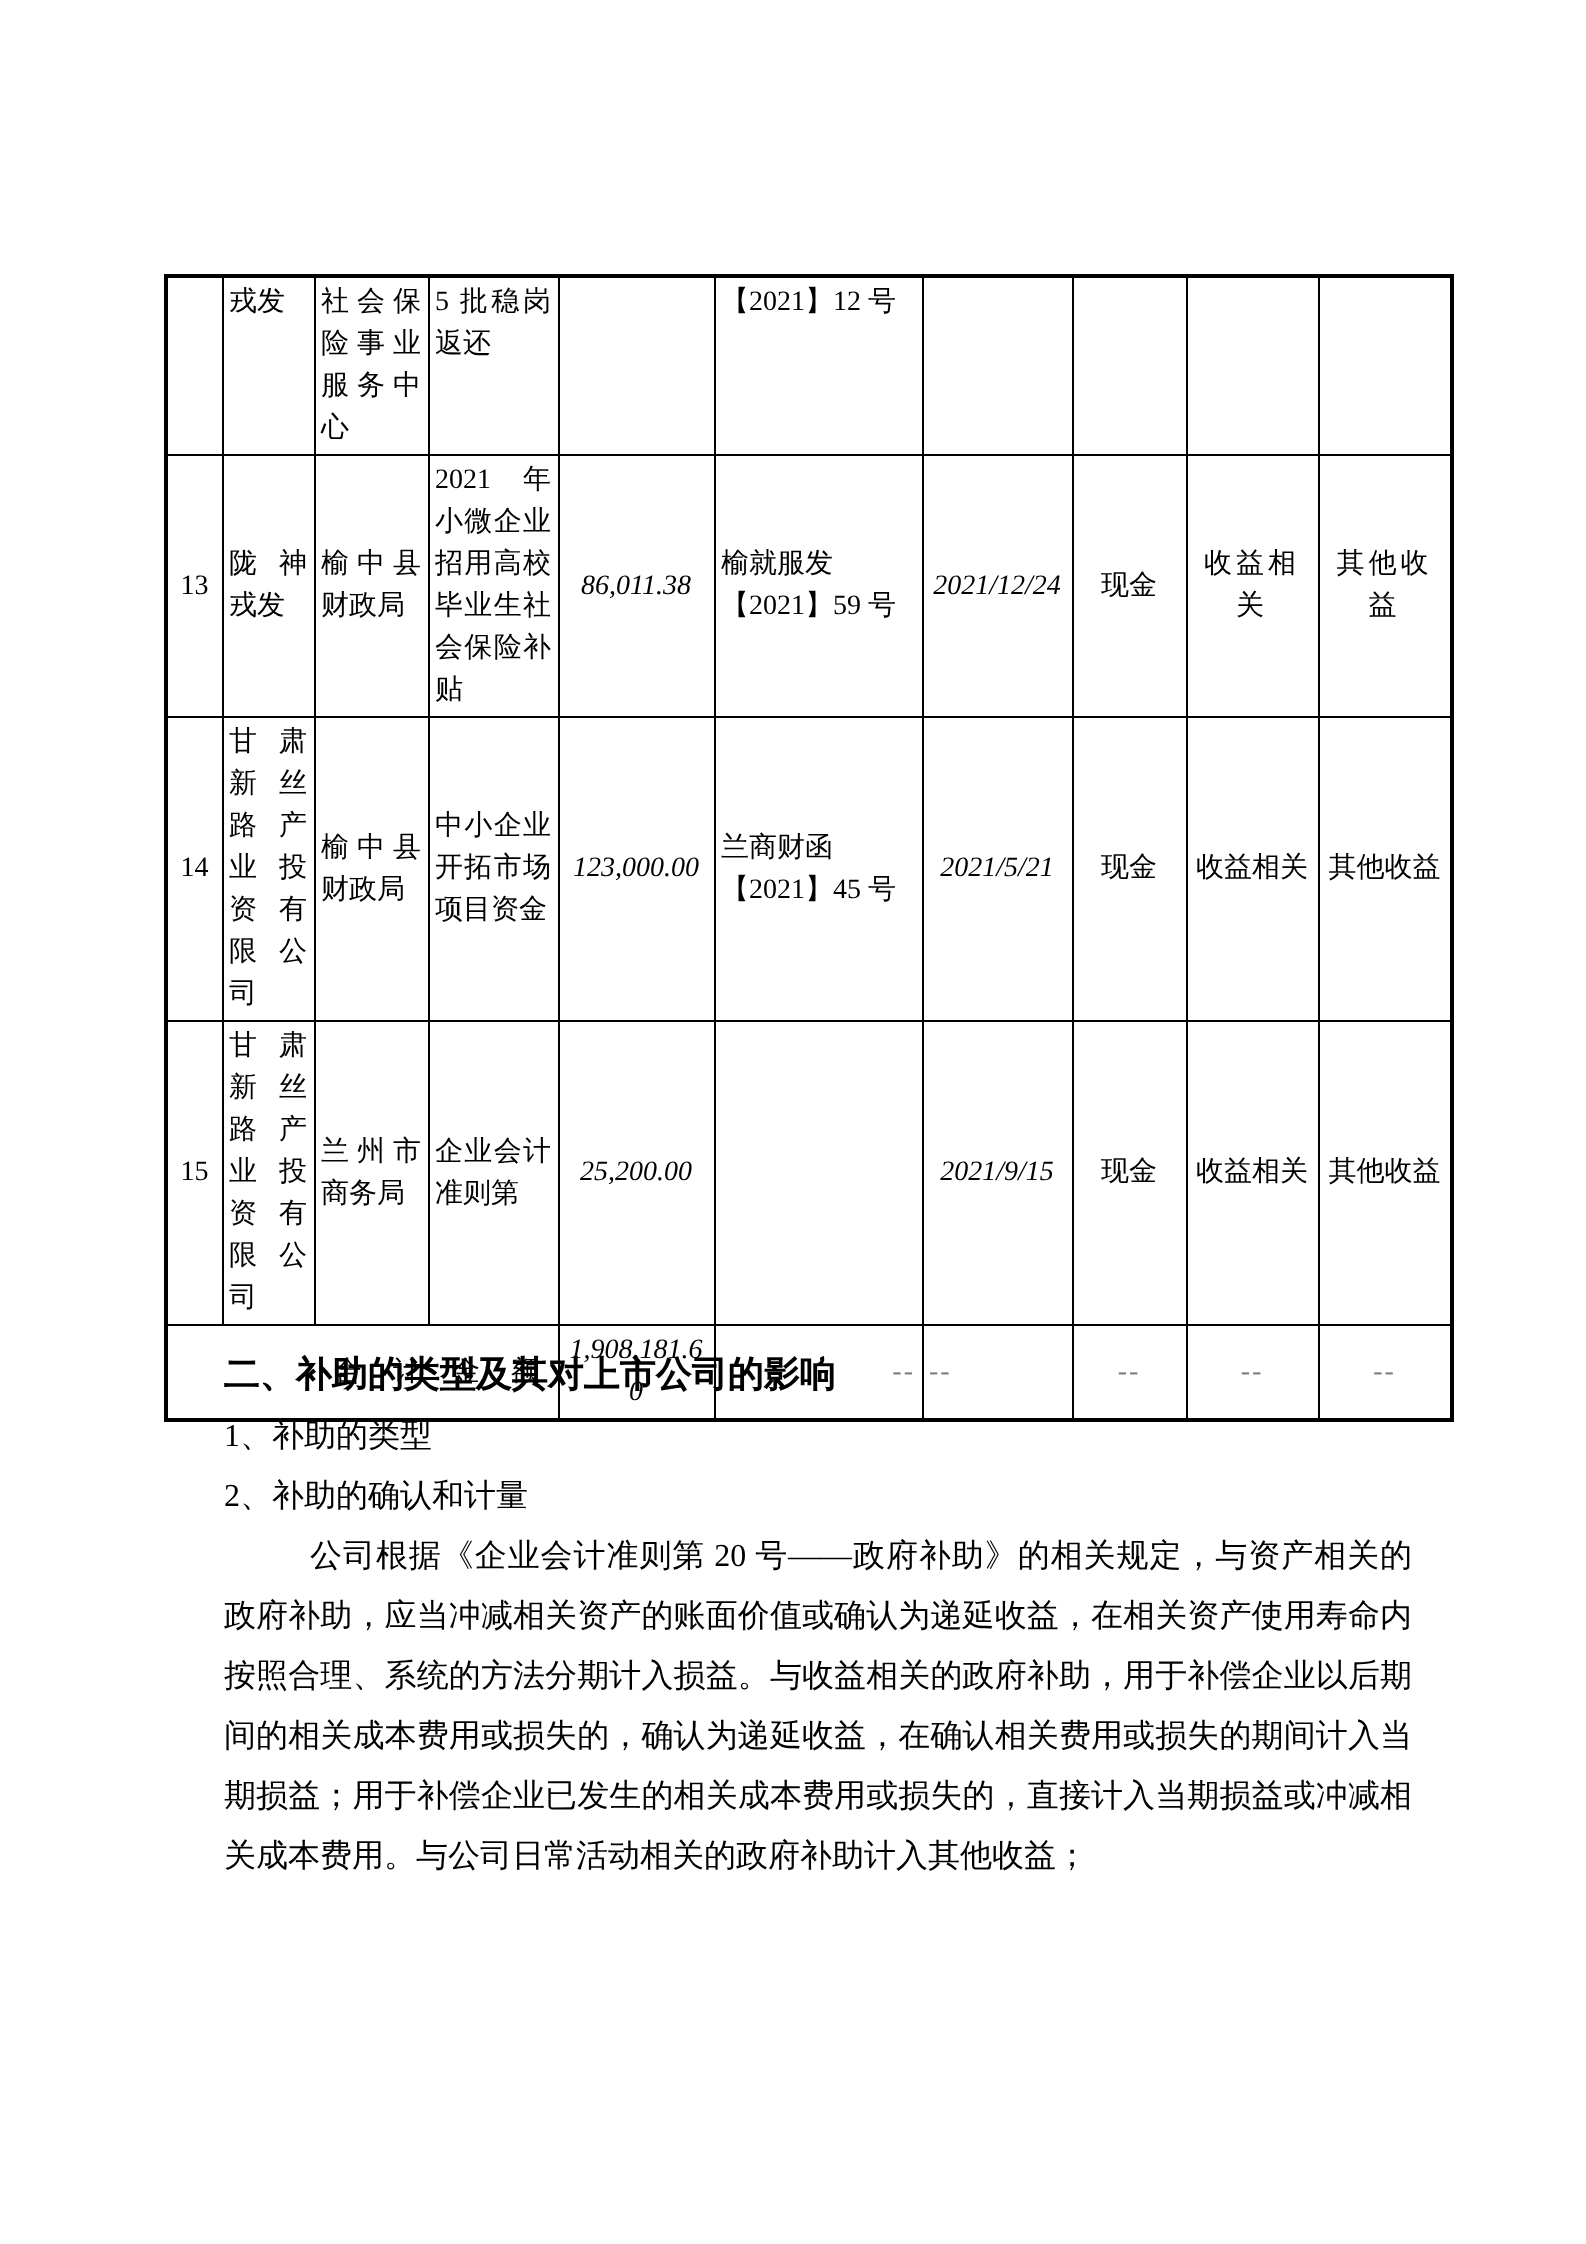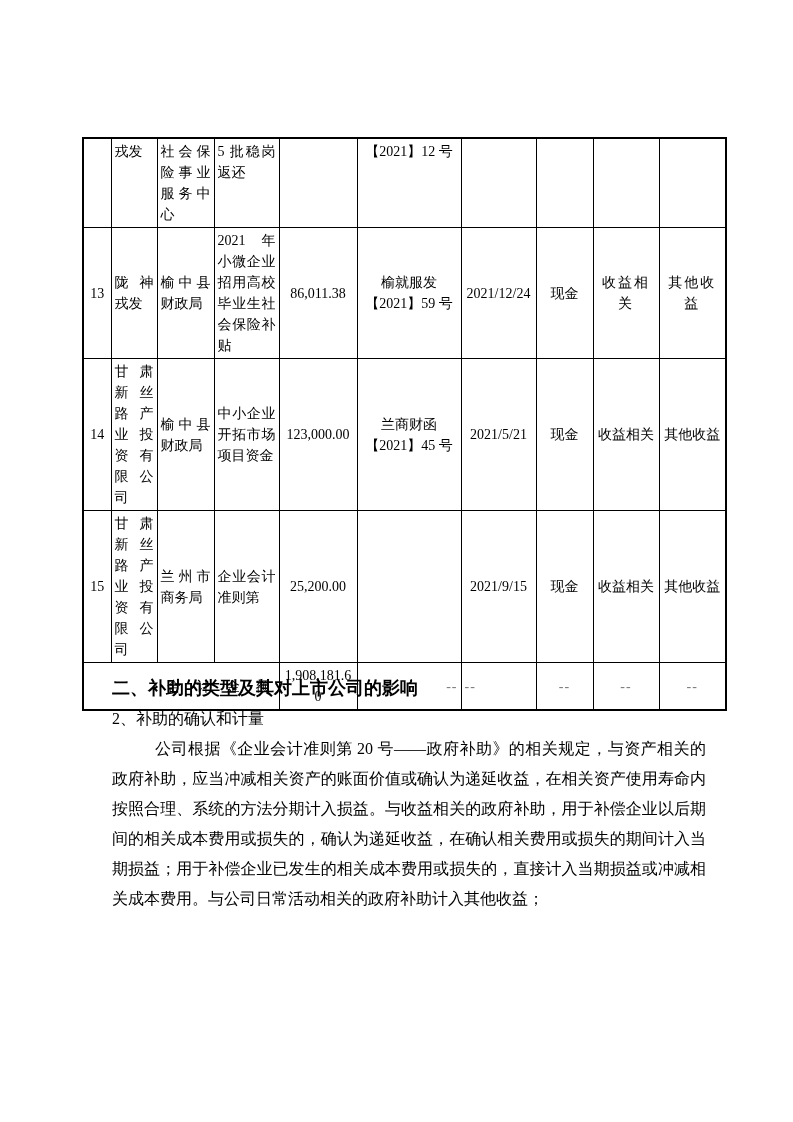--- a/index.html
+++ b/index.html
@@ -20,22 +20,22 @@
     border:1px solid #000;
     padding:2px 3px;
     font-size:14px;line-height:21px;
     vertical-align:middle;
     word-break:break-word;
     overflow:hidden;
   }
   tr.r-cont td{vertical-align:top;}
   .c{text-align:center;}
   .j{text-align:justify;text-justify:inter-character;}
-  .doc{font-size:13px;padding:2px 2px;text-align:center;}
-  .num{font-size:14px;text-align:center;}
+  .doc{font-size:13px;padding:2px 2px;text-align:left;}
+  .num{font-size:14px;text-align:center;font-style:italic;}
   .total-amt{word-break:break-all;}
   .sum-label{text-align:right;padding-left:6px;letter-spacing:6px;}
   .dash{color:#7d7d7d;letter-spacing:1px;}
   .dash-r{text-align:right;padding-right:5px;}
   .dash-l{text-align:left;padding-left:4px;}
   .loose{letter-spacing:2px;}
 
   
   .textblock{
     position:absolute;left:112px;top:630px;width:594px;
@@ -124,17 +124,18 @@
         <td class="dash dash-l">--</td>
         <td class="dash c">--</td>
         <td class="dash c">--</td>
         <td class="dash c">--</td>
       </tr>
     </tbody>
   </table>
 
   <div class="textblock">
     <p class="h2">二、补助的类型及其对上市公司的影响</p>
+    <p class="sub">1、补助的类型</p>
     <p class="sub">2、补助的确认和计量</p>
     <p class="para">公司根据《企业会计准则第 20 号——政府补助》的相关规定，与资产相关的政府补助，应当冲减相关资产的账面价值或确认为递延收益，在相关资产使用寿命内按照合理、系统的方法分期计入损益。与收益相关的政府补助，用于补偿企业以后期间的相关成本费用或损失的，确认为递延收益，在确认相关费用或损失的期间计入当期损益；用于补偿企业已发生的相关成本费用或损失的，直接计入当期损益或冲减相关成本费用。与公司日常活动相关的政府补助计入其他收益；</p>
   </div>
 
 </div>
 
 </body></html>

